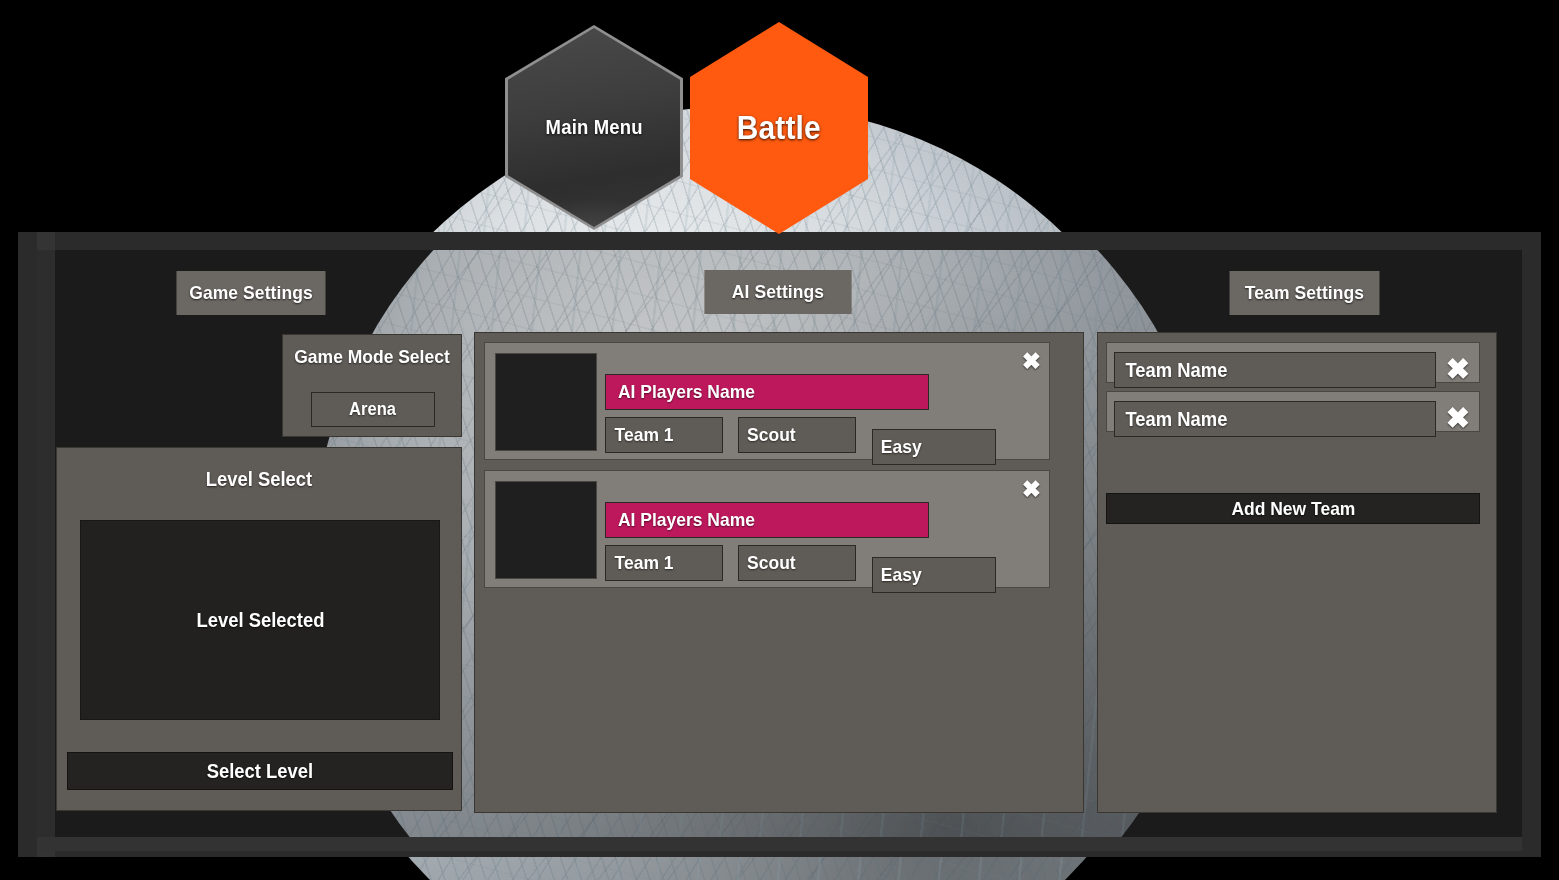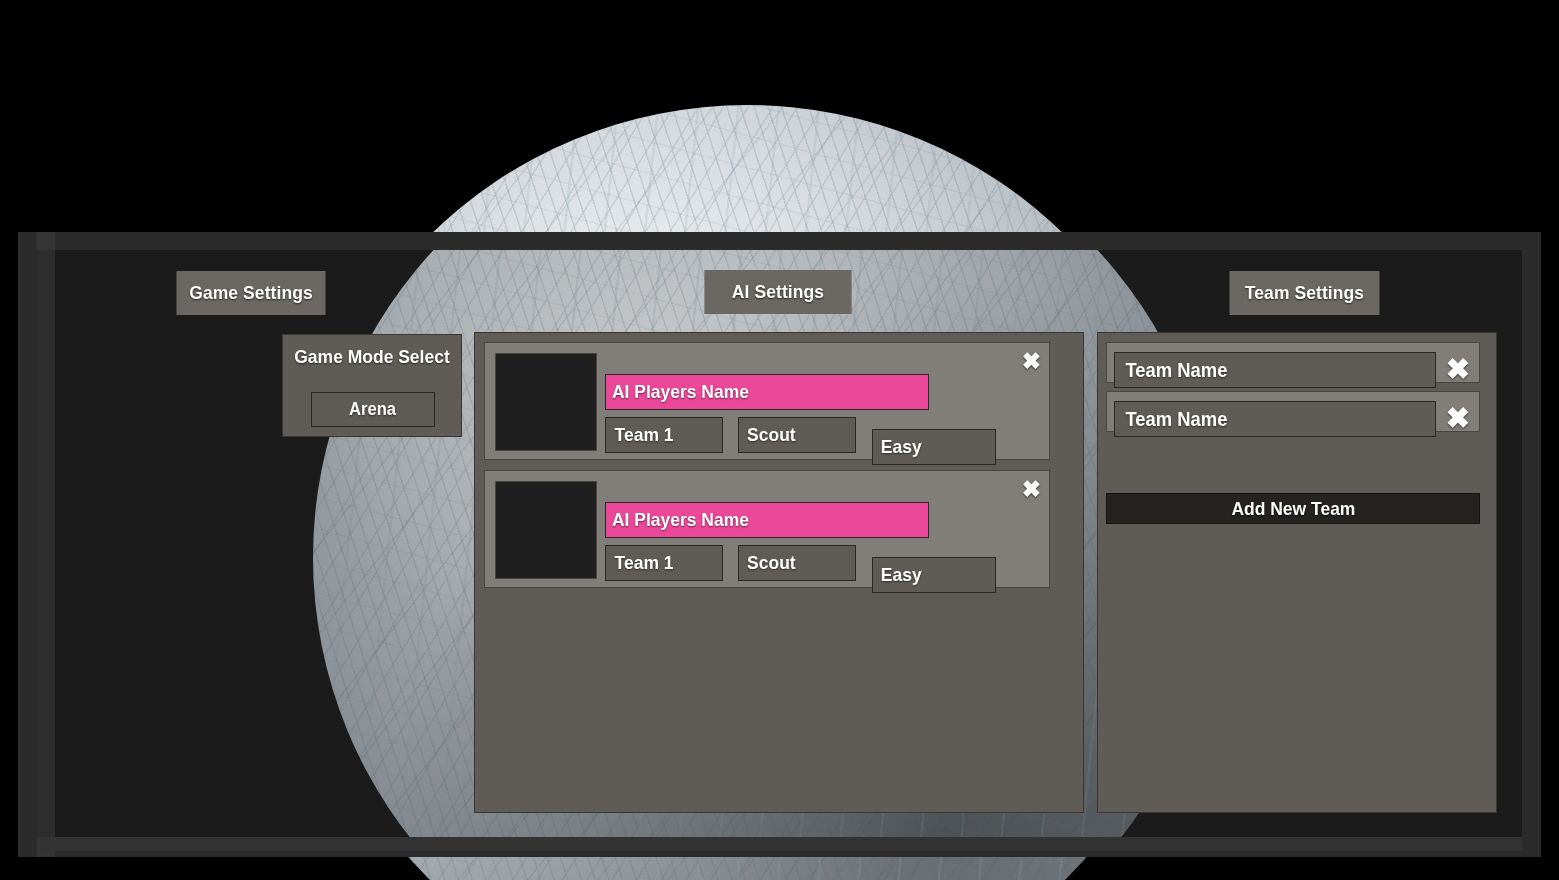--- a/index.html
+++ b/index.html
@@ -249,24 +249,24 @@
   }
   .ai-thumb {
     position: absolute; left: 10px; top: 10px;
     width: 102px; height: 98px;
     background: #1f1f1f;
     border: 1px solid #4a4642;
   }
   .ai-name {
     position: absolute; left: 120px; top: 31px;
     width: 324px; height: 36px;
-    background: #ec4899;
+    background: #be185d;
     border: 1px solid #2b2825;
     color: #fff; font-size: 19px; font-weight: 700;
-    display: flex; align-items: center; 
+    display: flex; align-items: center; padding-left: 6px;
     text-shadow: 0 1px 2px rgba(0,0,0,.55);
     cursor: text;
   }
   .ai-name span { transform: scaleX(.92); }
   .ai-sel {
     position: absolute; top: 74px;
     height: 36px;
     background: #5f5b56;
     border: 1px solid #2b2825;
     color: #fff; font-size: 19px; font-weight: 700;
@@ -369,21 +369,29 @@
       <div class="moon-streaks"></div>
       <div class="moon-streaks2"></div>
       <div class="moon-crack" style="left:52%;top:18%;width:3px;height:330px;transform:rotate(8deg);"></div>
       <div class="moon-crack" style="left:60%;top:22%;width:2px;height:290px;transform:rotate(-6deg);"></div>
       <div class="moon-crack" style="left:40%;top:30%;width:2px;height:250px;transform:rotate(22deg);"></div>
     </div>
   </div>
 
   <div class="hexrow">
 
-
+    <div class="hex hex-border" id="hex-main">
+      <div class="hex-inner"></div>
+      <div class="hex-label">Main Menu</div>
+    </div>
+
+    <div class="hex hex-active" id="hex-battle">
+      <div class="hex-inner"></div>
+      <div class="hex-label">Battle</div>
+    </div>
 
   </div>
 
   <div class="window">
     <div class="window-inner"></div>
     <div class="window-glass">
       <div class="moonclip">
         <div class="moon-streaks"></div>
         <div class="moon-streaks2"></div>
       </div>
@@ -403,20 +411,29 @@
   </div>
 
 
   <div class="col card" id="gamemode-card">
     <div class="card-title small-card-title">Game Mode Select</div>
     <div class="field center small-card-field">
       <span>Arena</span>
     </div>
   </div>
 
+  <div class="col card" id="level-card">
+    <div class="card-title" id="level-title">Level Select</div>
+    <div id="level-preview">
+      <span>Level Selected</span>
+    </div>
+    <div id="select-level-btn">
+      <span>Select Level</span>
+    </div>
+  </div>
 
   <div class="col" id="ai-panel">
     <div class="ai-list">
 
       <div class="ai-row">
         <div class="ai-thumb"></div>
         <div class="x-btn ai-x">✖</div>
         <div class="ai-name">
           <span>AI Players Name</span>
         </div>

